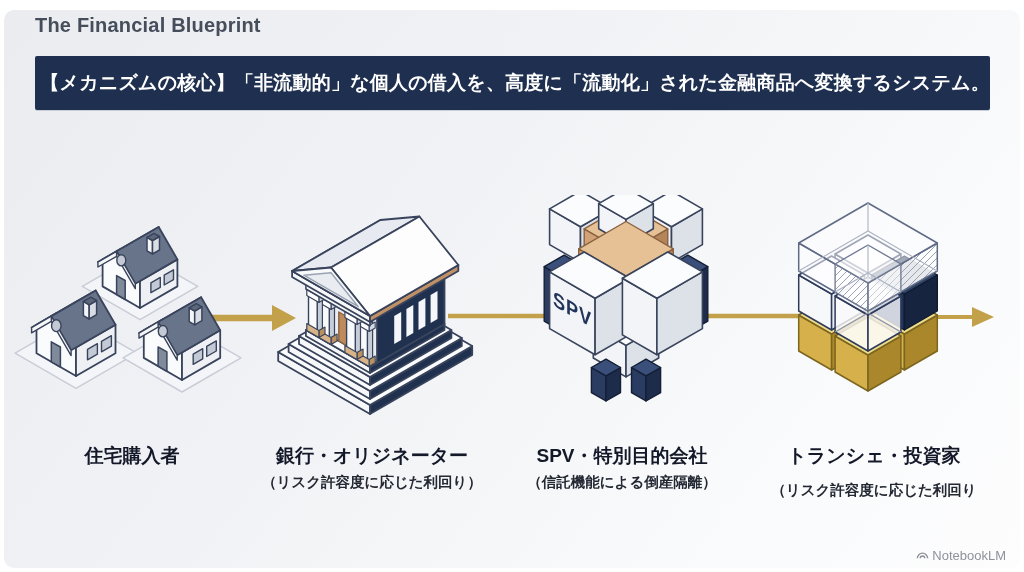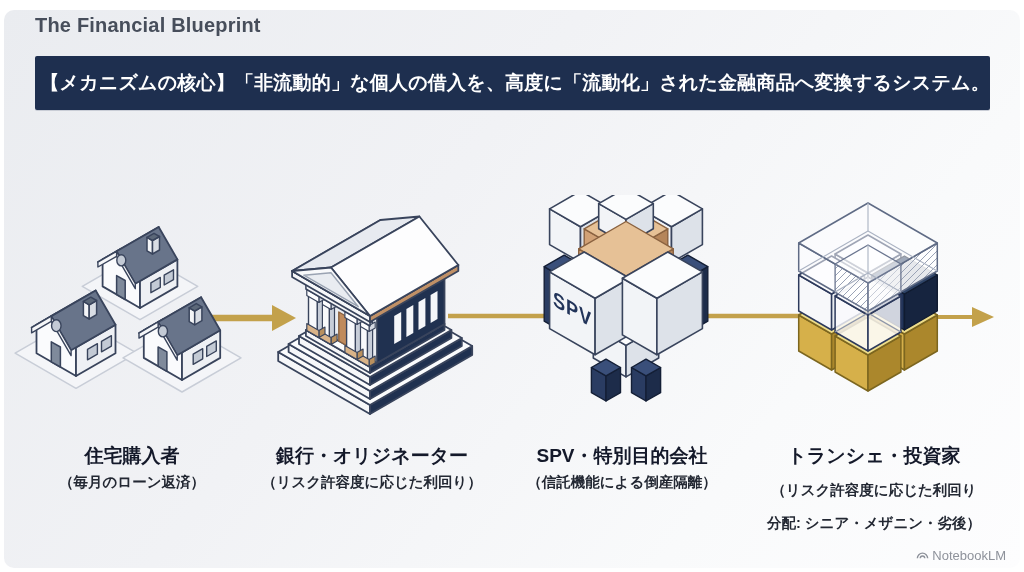--- a/index.html
+++ b/index.html
@@ -253,35 +253,33 @@
       <polygon points="122,128 154.9,109 154.9,81 122,100" fill="rgba(255,255,255,0.45)" stroke-linejoin="round" stroke="#6b7690" stroke-width="1.3"></polygon>
       <polygon points="122,100 154.9,81 122,62 89.1,81" fill="rgba(255,255,255,0.5)" stroke-linejoin="round" stroke="#6b7690" stroke-width="1.3"></polygon>
       <line x1="122" y1="90" x2="89.1" y2="109" stroke="#aab2c2" stroke-width="1.1"></line>
       <line x1="122" y1="90" x2="154.9" y2="109" stroke="#aab2c2" stroke-width="1.1"></line>
       <line x1="122" y1="90" x2="122" y2="62" stroke="#aab2c2" stroke-width="1.1"></line>
     </svg>
 </div>
 
 <div class="stage-label" style="left:30px;width:204px;">
   <div class="stage-name">住宅購入者</div>
-  <div class="stage-sub">（毎月のローン返済）</div>
 </div>
 <div class="stage-label" style="left:256px;width:232px;">
   <div class="stage-name">銀行・オリジネーター</div>
   <div class="stage-sub">（リスク許容度に応じた利回り）</div>
 </div>
 <div class="stage-label" style="left:505px;width:234px;">
   <div class="stage-name">SPV・特別目的会社</div>
   <div class="stage-sub">（信託機能による倒産隔離）</div>
 </div>
 <div class="stage-label" style="left:746px;width:256px;">
   <div class="stage-name">トランシェ・投資家</div>
   <div class="stage-sub tight">
     <span class="line">（リスク許容度に応じた利回り</span>
-    <span class="line">分配: シニア・メザニン・劣後）</span>
   </div>
 </div>
 
 <div class="watermark">
   <svg class="wm-icon" width="15" height="15" viewBox="0 0 16 16">
     <path d="M2.5 11 A5.5 5.5 0 0 1 13.5 11" fill="none" stroke="#8e929b" stroke-width="1.5"></path>
     <path d="M5.6 11 A2.4 2.4 0 0 1 10.4 11" fill="none" stroke="#8e929b" stroke-width="1.5"></path>
   </svg>
   <span>NotebookLM</span>
 </div>

